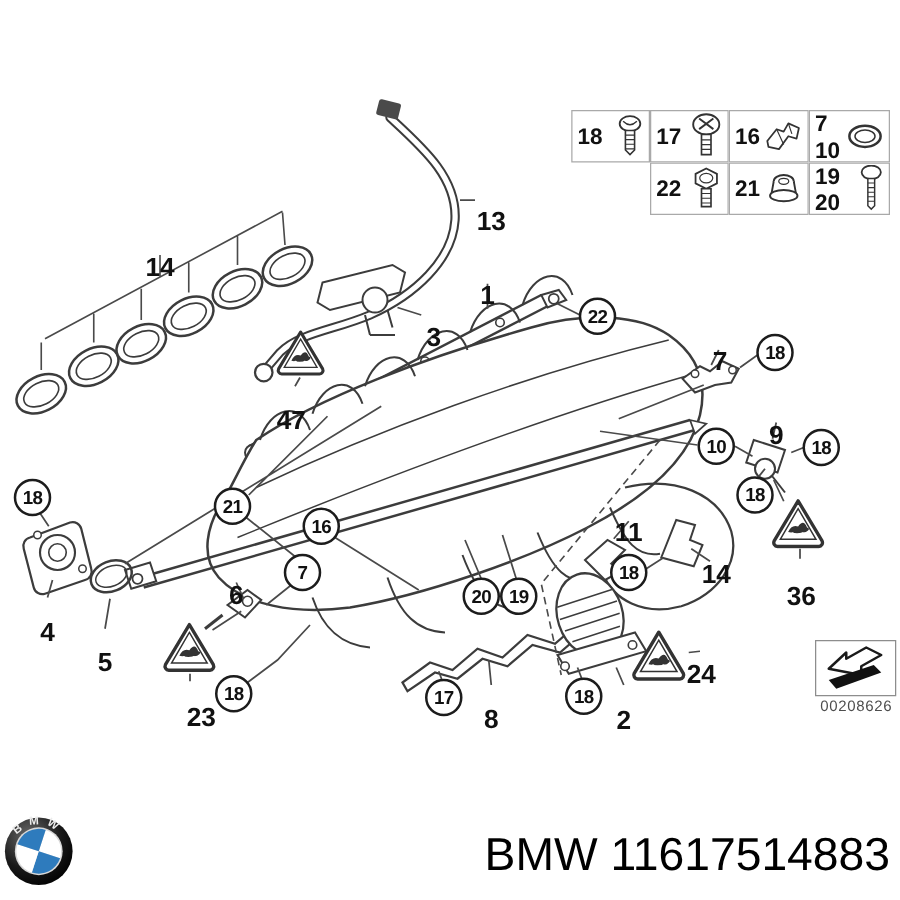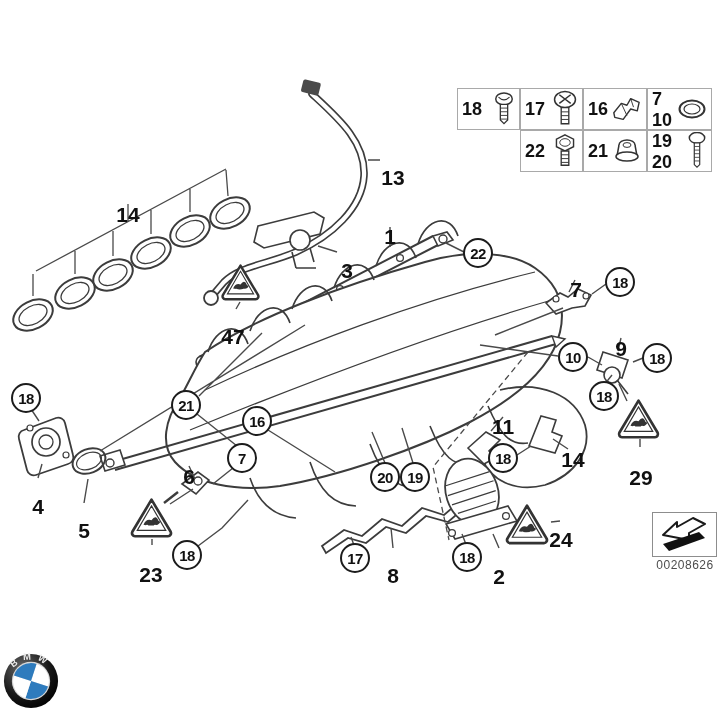--- a/index.html
+++ b/index.html
@@ -233,23 +233,23 @@
 
   <div class="lbl" style="left:128px;top:196px">14</div>
   <div class="lbl" style="left:393px;top:159px">13</div>
   <div class="lbl" style="left:390px;top:218px">1</div>
   <div class="lbl" style="left:347px;top:252px">3</div>
   <div class="lbl" style="left:233px;top:318px">47</div>
   <div class="lbl" style="left:576px;top:271px">7</div>
   <div class="lbl" style="left:621px;top:330px">9</div>
   <div class="lbl" style="left:503px;top:408px">11</div>
   <div class="lbl" style="left:573px;top:441px">14</div>
-  <div class="lbl" style="left:641px;top:459px">29</div>
+  <div class="lbl" style="left:641px;top:459px">36</div>
   <div class="lbl" style="left:189px;top:458px">6</div>
-  <div class="lbl" style="left:151px;top:556px">23</div>
+  <div class="lbl" style="left:161px;top:556px">23</div>
   <div class="lbl" style="left:393px;top:557px">8</div>
   <div class="lbl" style="left:499px;top:558px">2</div>
   <div class="lbl" style="left:561px;top:521px">24</div>
   <div class="lbl" style="left:38px;top:488px">4</div>
   <div class="lbl" style="left:84px;top:512px">5</div>
 
   <div class="cell" style="left:457px;top:88px;width:63px;height:42px">
     <span class="num">18</span>
     <svg width="22" height="36" viewBox="0 0 24 38">
       <ellipse cx="12" cy="8" rx="9" ry="6.5" fill="#fff" stroke="#333" stroke-width="1.6"></ellipse>
@@ -338,14 +338,17 @@
         <path d="M30,30 L49.2,30 A19.2,19.2 0 0 1 30,49.2 Z" fill="#2e7bbd"></path>
         <path d="M30,30 L30,49.2 A19.2,19.2 0 0 1 10.8,30 Z" fill="#fff"></path>
         <path d="M30,30 L10.8,30 A19.2,19.2 0 0 1 30,10.8 Z" fill="#2e7bbd"></path>
       </g>
       <path id="lpath" d="M 7,30 A 23,23 0 0 1 53,30" fill="none"></path>
       <text font-size="10" font-weight="bold" fill="#ececec" letter-spacing="6" font-family="Liberation Sans, sans-serif" text-anchor="middle">
         <textPath href="#lpath" startOffset="50%">BMW</textPath>
       </text>
     </svg>
   </div>
+  <div class="footer-text">
+    <span>BMW</span>&nbsp;<span>11617514883</span>
+  </div>
 
 </div>
 
 </body></html>

